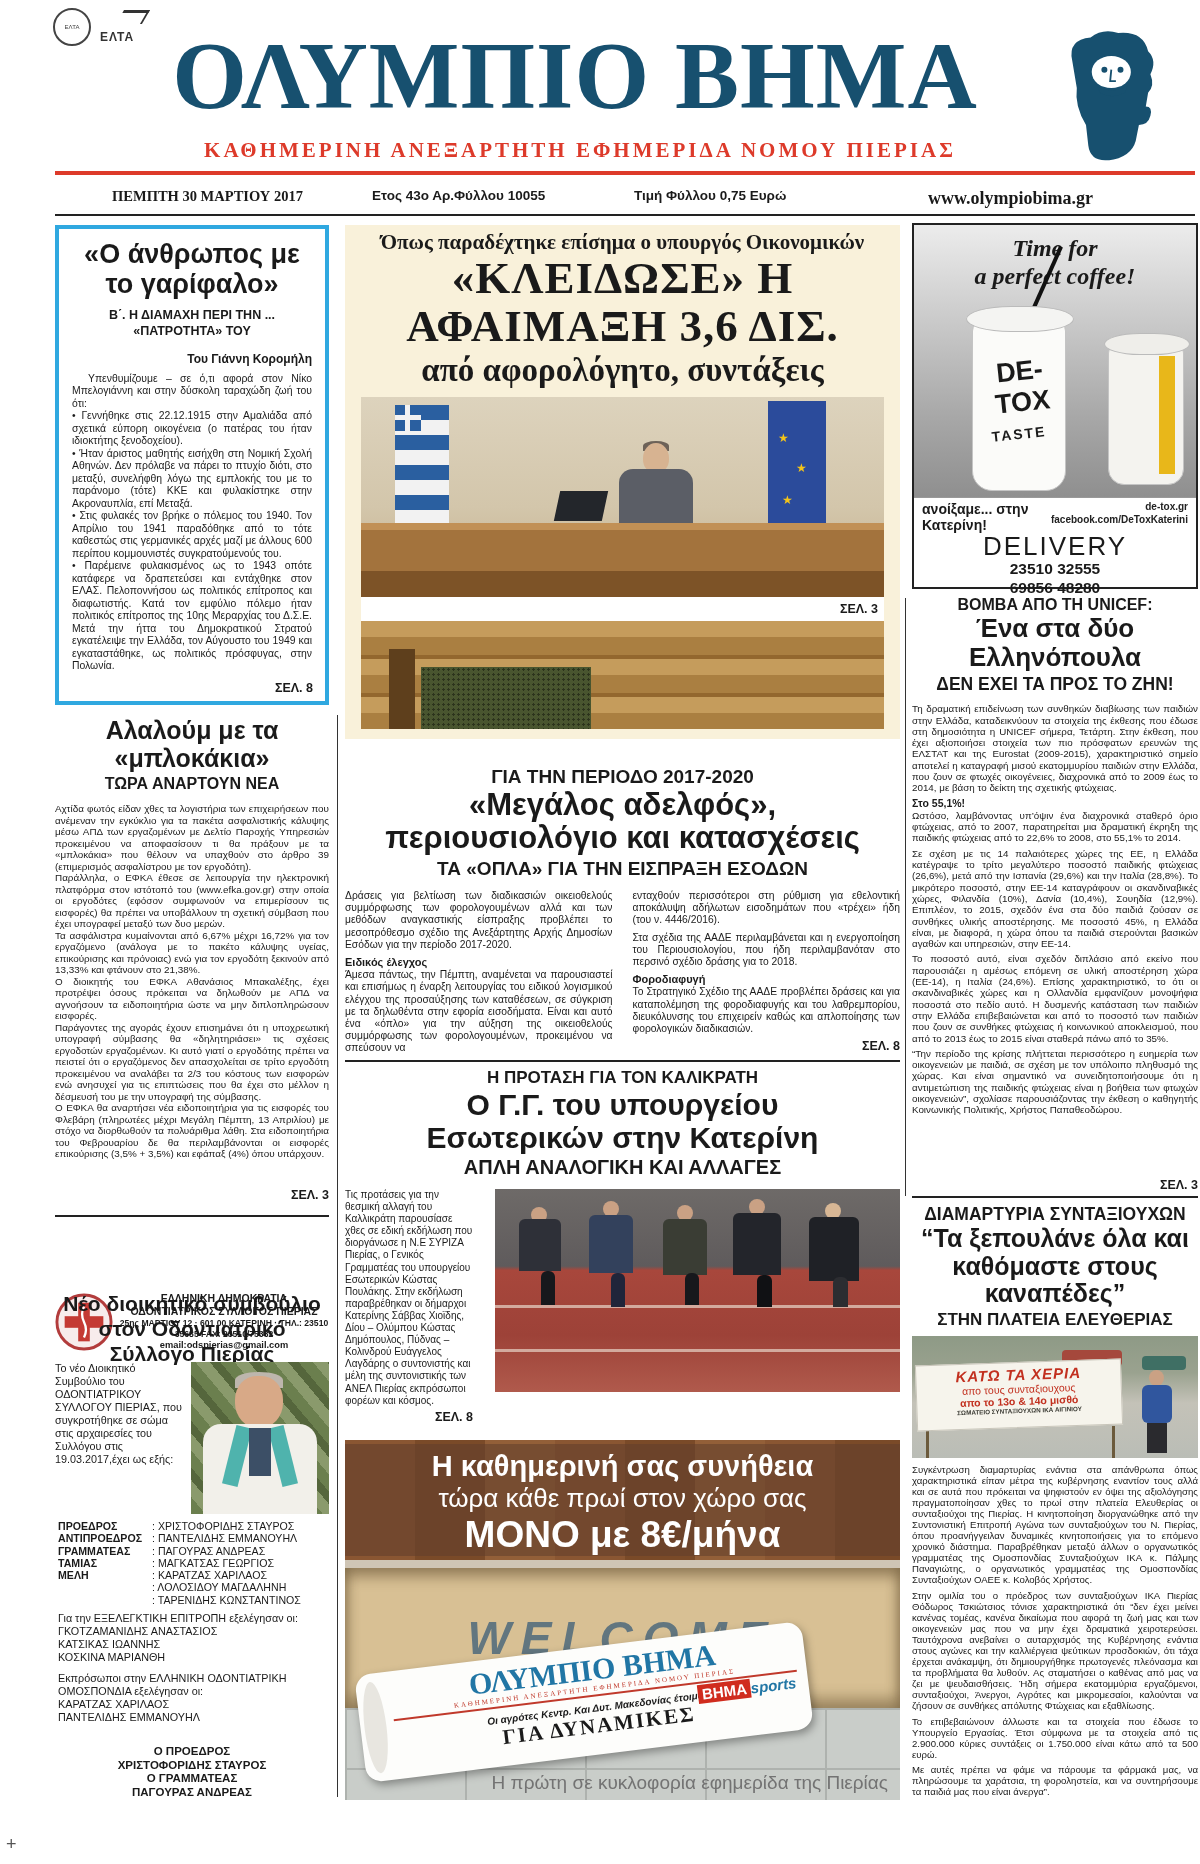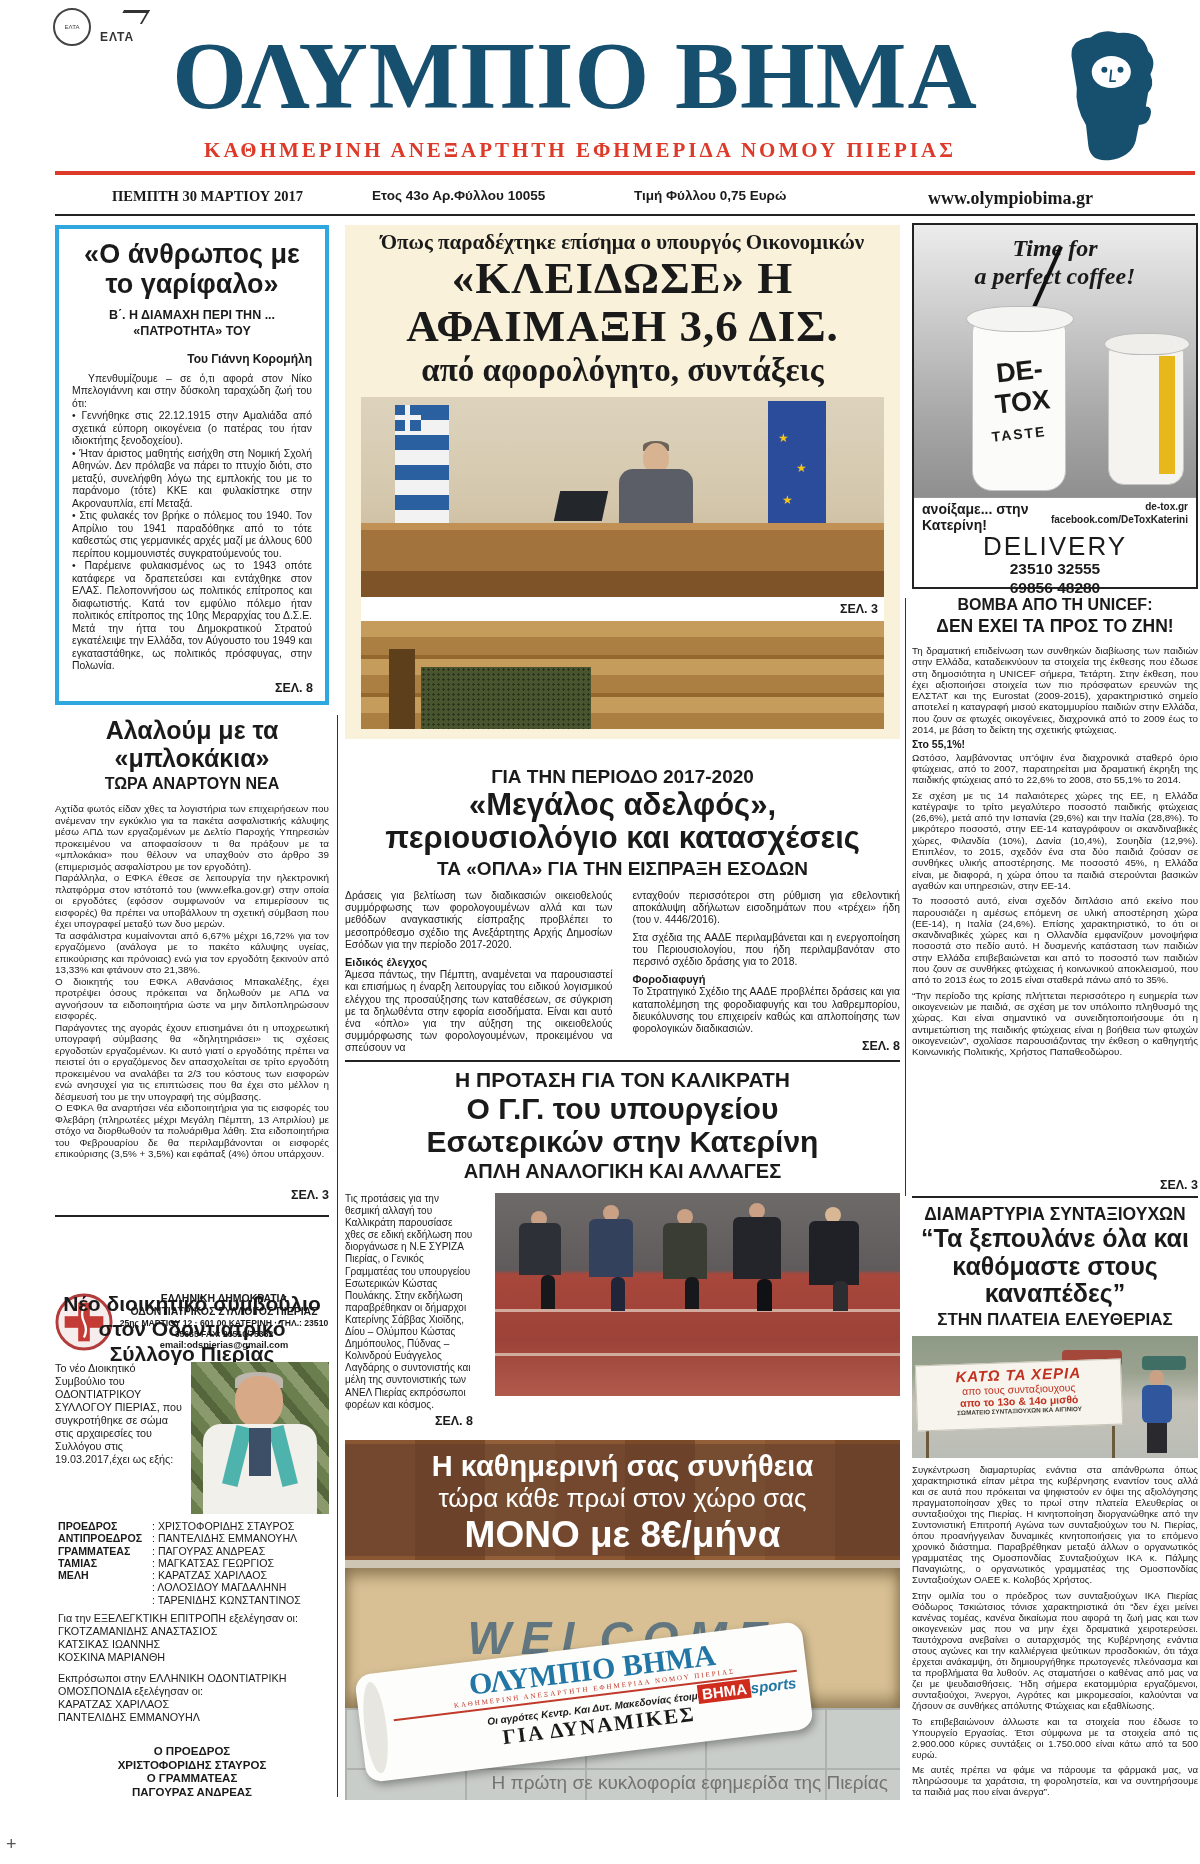--- a/index.html
+++ b/index.html
@@ -109,21 +109,21 @@
   .meg-title { font-size:31px; font-weight:bold; text-align:center; line-height:1.08; }
   .meg-sub { font-size:19px; font-weight:bold; text-align:center; margin-top:3px; }
   .meg-cols { display:flex; gap:20px; margin-top:10px; }
   .meg-col { flex:1; font-size:10.3px; line-height:12.2px; }
   .meg-col p { margin-bottom:5px; }
   .meg-h { font-weight:bold; font-size:11px; margin-bottom:1px; }
   .meg-ref { text-align:right; margin-top:4px; }
   .meg-rule { left:345px; top:1060px; width:555px; }
 
   .kal { position:absolute; left:345px; top:1068px; width:555px; }
-  .kal-kick { font-size:21px; font-weight:bold; text-align:center; }
+  .kal-kick { font-size:17px; font-weight:bold; text-align:center; }
   .kal-title { font-size:30px; font-weight:bold; text-align:center; line-height:1.1; }
   .kal-sub { font-size:20px; font-weight:bold; text-align:center; margin-top:2px; }
   .kal-row { display:flex; gap:22px; margin-top:10px; }
   .kal-body { width:128px; flex:none; font-size:10px; line-height:12.1px; }
   .kal-photo { position:relative; flex:1; height:203px; overflow:hidden;
       background:linear-gradient(180deg,#6e6a68 0%,#5f5b5c 38%,#a8473c 40%,#9d4238 72%,#b05a4c 100%); }
   .aud-step { position:absolute; left:0; width:100%; height:3px; background:#d3aa9e; }
   .person { position:absolute; border-radius:6px 6px 0 0; }
   .p-head { position:absolute; width:16px; height:16px; border-radius:50%; background:#caa184; }
 
@@ -481,20 +481,21 @@
         </span>
       </div>
       <div class="dx-del">DELIVERY</div>
       <div class="dx-ph">23510 32555</div>
       <div class="dx-ph">69856 48280</div>
     </div>
   </div>
 
   <div class="uni">
     <div class="uni-kick">ΒΟΜΒΑ ΑΠΟ ΤΗ UNICEF:</div>
+    <div class="uni-title">Ένα στα δύο Ελληνόπουλα</div>
     <div class="uni-sub">ΔΕΝ ΕΧΕΙ ΤΑ ΠΡΟΣ ΤΟ ΖΗΝ!</div>
     <div class="uni-body just">
       <p>Τη δραματική επιδείνωση των συνθηκών διαβίωσης των παιδιών στην Ελλάδα, καταδεικνύουν τα στοιχεία της έκθεσης που έδωσε στη δημοσιότητα η UNICEF σήμερα, Τετάρτη. Στην έκθεση, που έχει αξιοποιήσει στοιχεία των πιο πρόσφατων ερευνών της ΕΛΣΤΑΤ και της Eurostat (2009-2015), χαρακτηριστικό σημείο αποτελεί η καταγραφή μισού εκατομμυρίου παιδιών στην Ελλάδα, που ζουν σε φτωχές οικογένειες, διαχρονικά από το 2009 έως το 2014, με βάση το δείκτη της σχετικής φτώχειας.</p>
       <div class="uni-h">Στο 55,1%!</div>
       <p>Ωστόσο, λαμβάνοντας υπ’όψιν ένα διαχρονικά σταθερό όριο φτώχειας, από το 2007, παρατηρείται μια δραματική έκρηξη της παιδικής φτώχειας από το 22,6% το 2008, στο 55,1% το 2014.</p>
       <p>Σε σχέση με τις 14 παλαιότερες χώρες της ΕΕ, η Ελλάδα κατέγραψε το τρίτο μεγαλύτερο ποσοστό παιδικής φτώχειας (26,6%), μετά από την Ισπανία (29,6%) και την Ιταλία (28,8%). Το μικρότερο ποσοστό, στην ΕΕ-14 καταγράφουν οι σκανδιναβικές χώρες, Φιλανδία (10%), Δανία (10,4%), Σουηδία (12,9%). Επιπλέον, το 2015, σχεδόν ένα στα δύο παιδιά ζούσαν σε συνθήκες υλικής αποστέρησης. Με ποσοστό 45%, η Ελλάδα είναι, με διαφορά, η χώρα όπου τα παιδιά στερούνται βασικών αγαθών και υπηρεσιών, στην ΕΕ-14.</p>
       <p>Το ποσοστό αυτό, είναι σχεδόν διπλάσιο από εκείνο που παρουσιάζει η αμέσως επόμενη σε υλική αποστέρηση χώρα (ΕΕ-14), η Ιταλία (24,6%). Επίσης χαρακτηριστικό, το ότι οι σκανδιναβικές χώρες και η Ολλανδία εμφανίζουν μονοψήφια ποσοστά στο πεδίο αυτό. Η δυσμενής κατάσταση των παιδιών στην Ελλάδα επιβεβαιώνεται και από το ποσοστό των παιδιών που ζουν σε συνθήκες φτώχειας ή κοινωνικού αποκλεισμού, που από το 2013 έως το 2015 είναι σταθερά πάνω από το 35%.</p>
       <p>“Την περίοδο της κρίσης πλήττεται περισσότερο η ευημερία των οικογενειών με παιδιά, σε σχέση με τον υπόλοιπο πληθυσμό της χώρας. Και είναι σημαντικό να συνειδητοποιήσουμε ότι η αντιμετώπιση της παιδικής φτώχειας είναι η βοήθεια των φτωχών οικογενειών”, σχολίασε παρουσιάζοντας την έκθεση ο καθηγητής Κοινωνικής Πολιτικής, Χρήστος Παπαθεοδώρου.</p>
     </div>
   </div>

